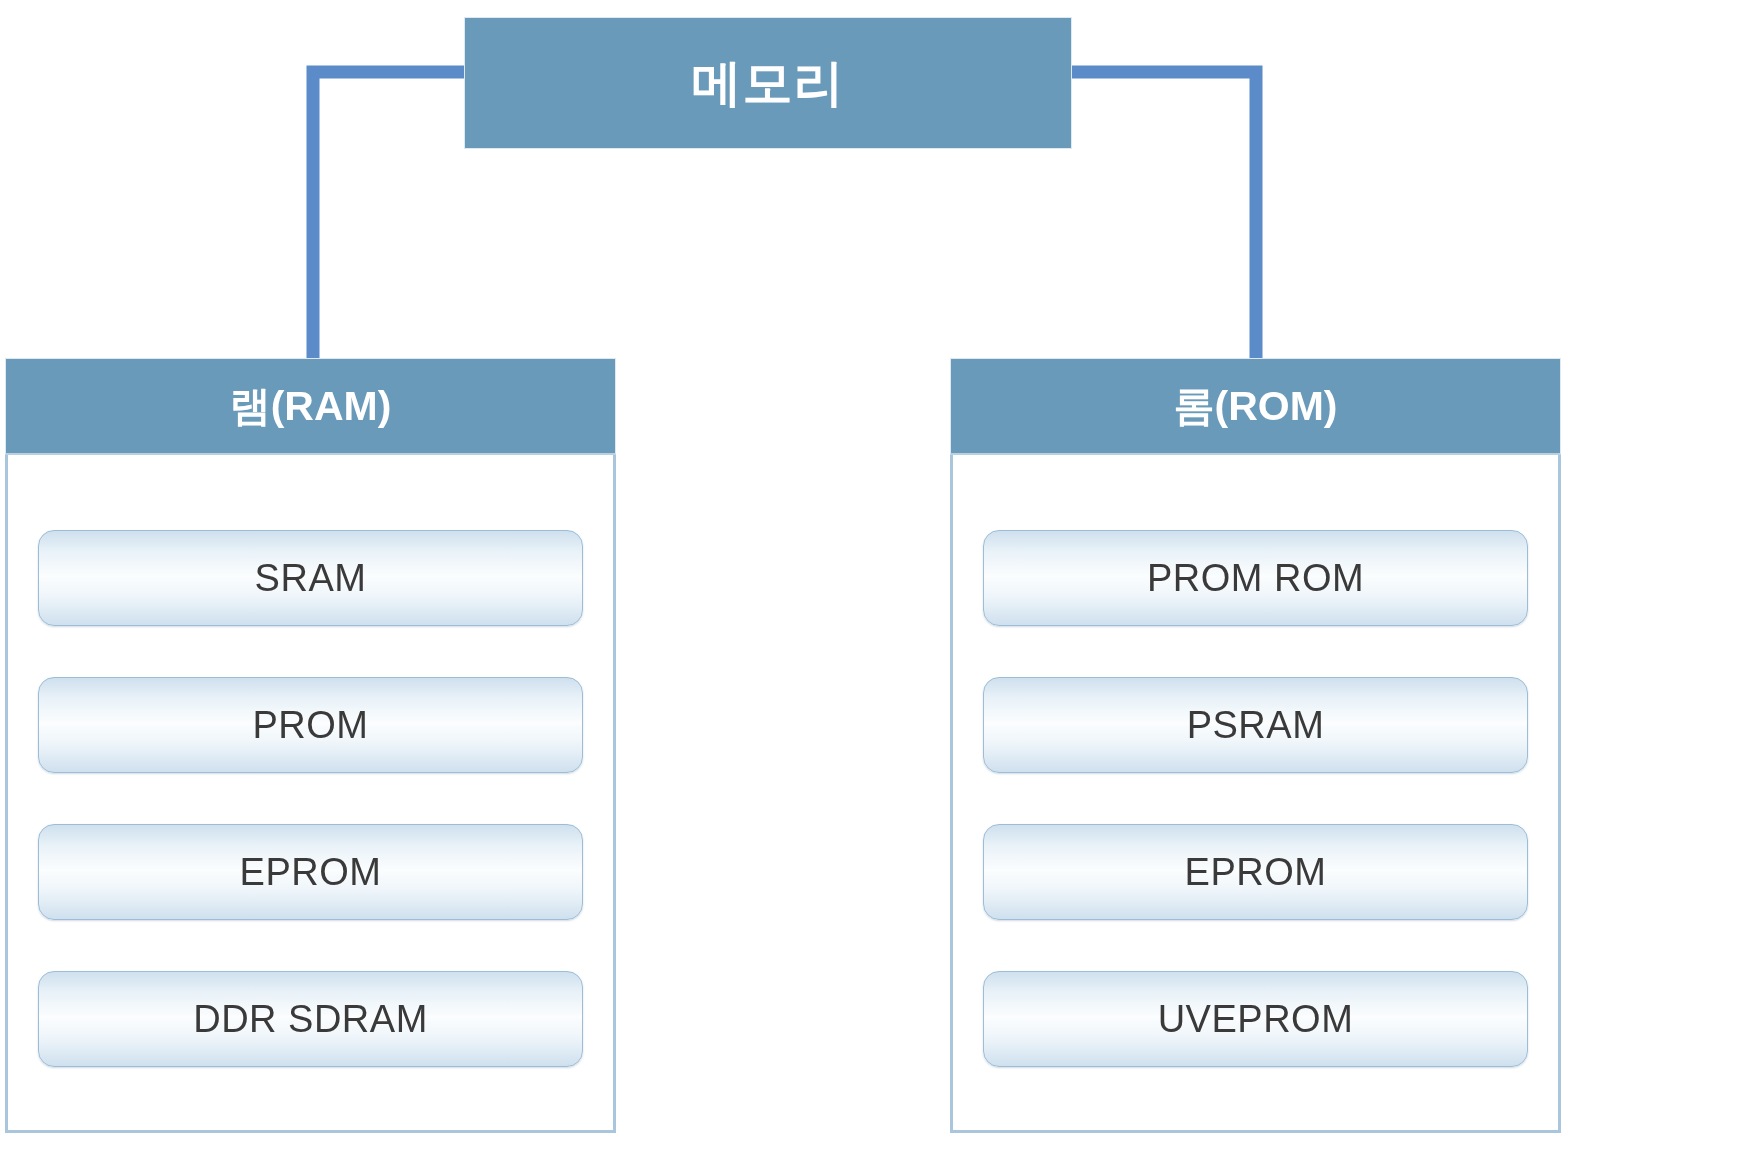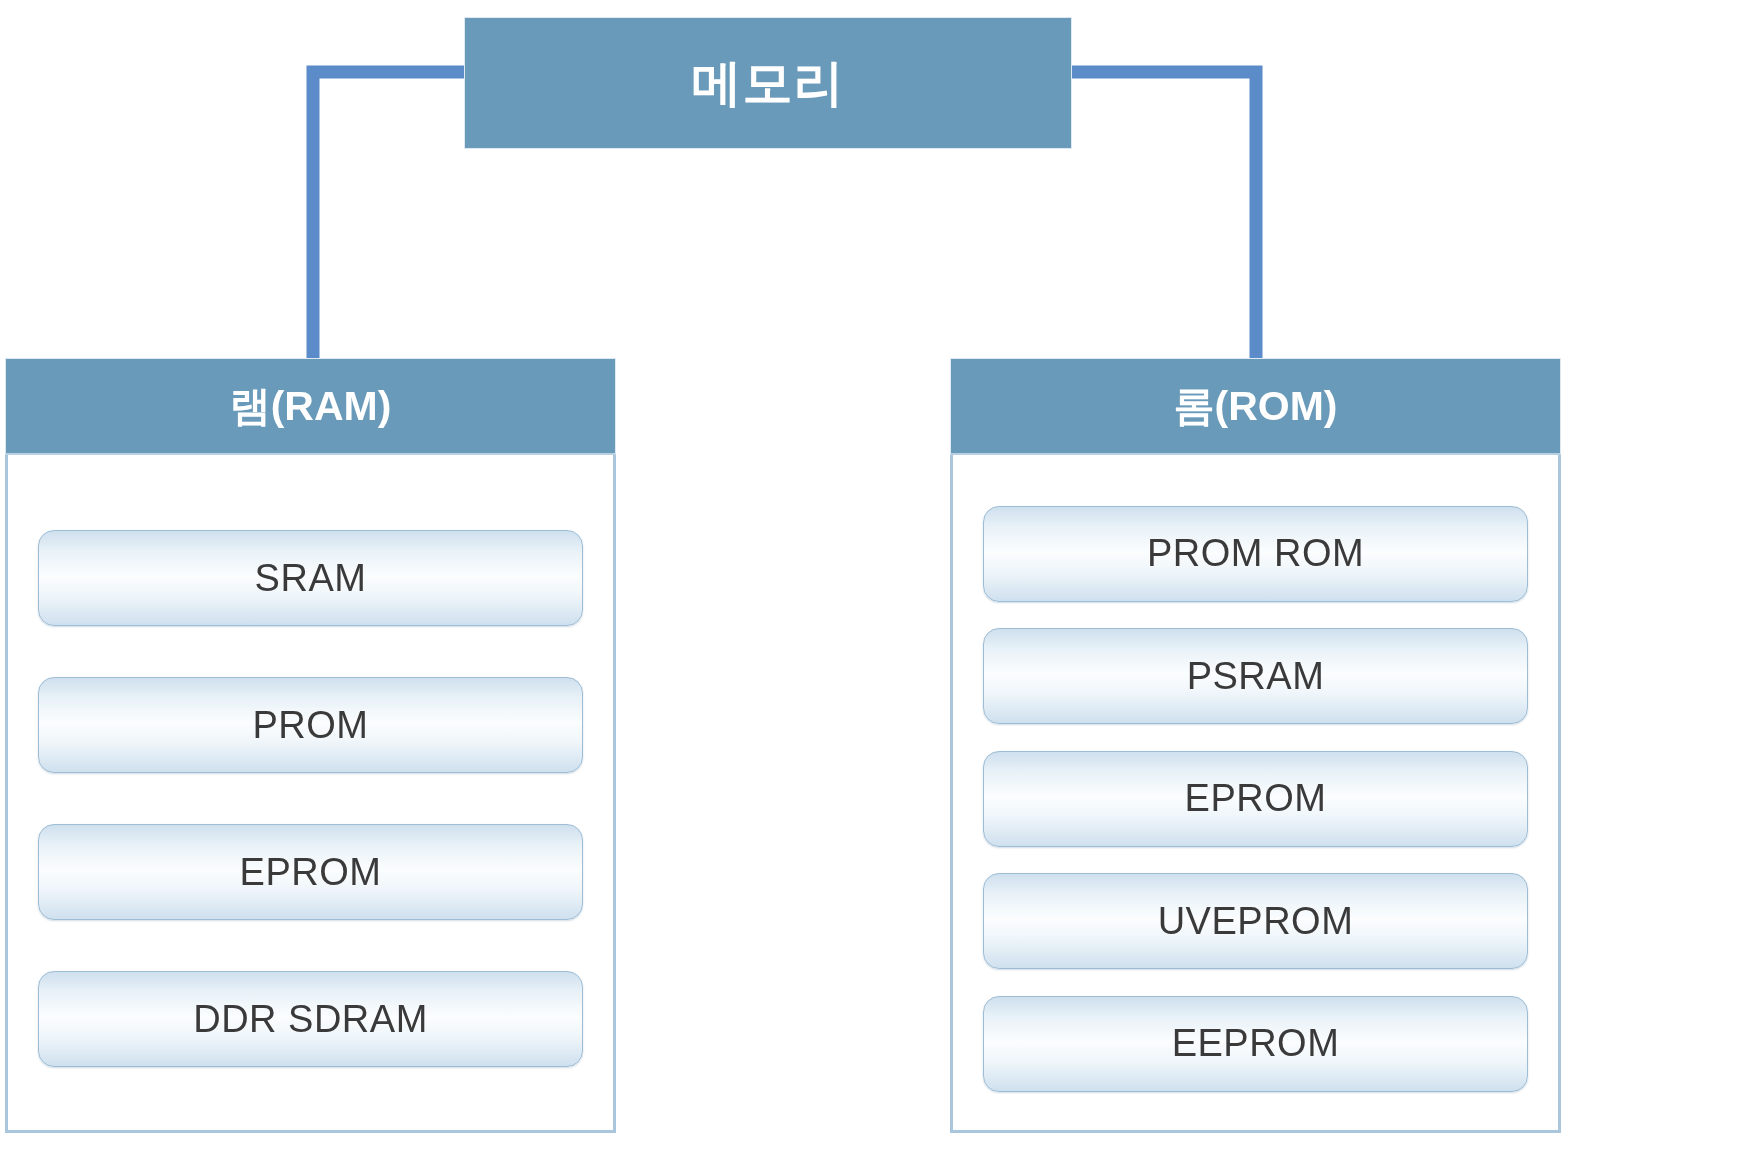--- a/index.html
+++ b/index.html
@@ -145,17 +145,16 @@
 
   <div class="panel panel-right">
     <div class="panel-header">
       <span class="panel-title">롬(ROM)</span>
     </div>
     <div class="panel-body">
       <div class="chip">PROM ROM</div>
       <div class="chip">PSRAM</div>
       <div class="chip">EPROM</div>
       <div class="chip">UVEPROM</div>
-      <div class="chip">EEPROM</div>
     </div>
   </div>
 
 </div>
 
 </body></html>

